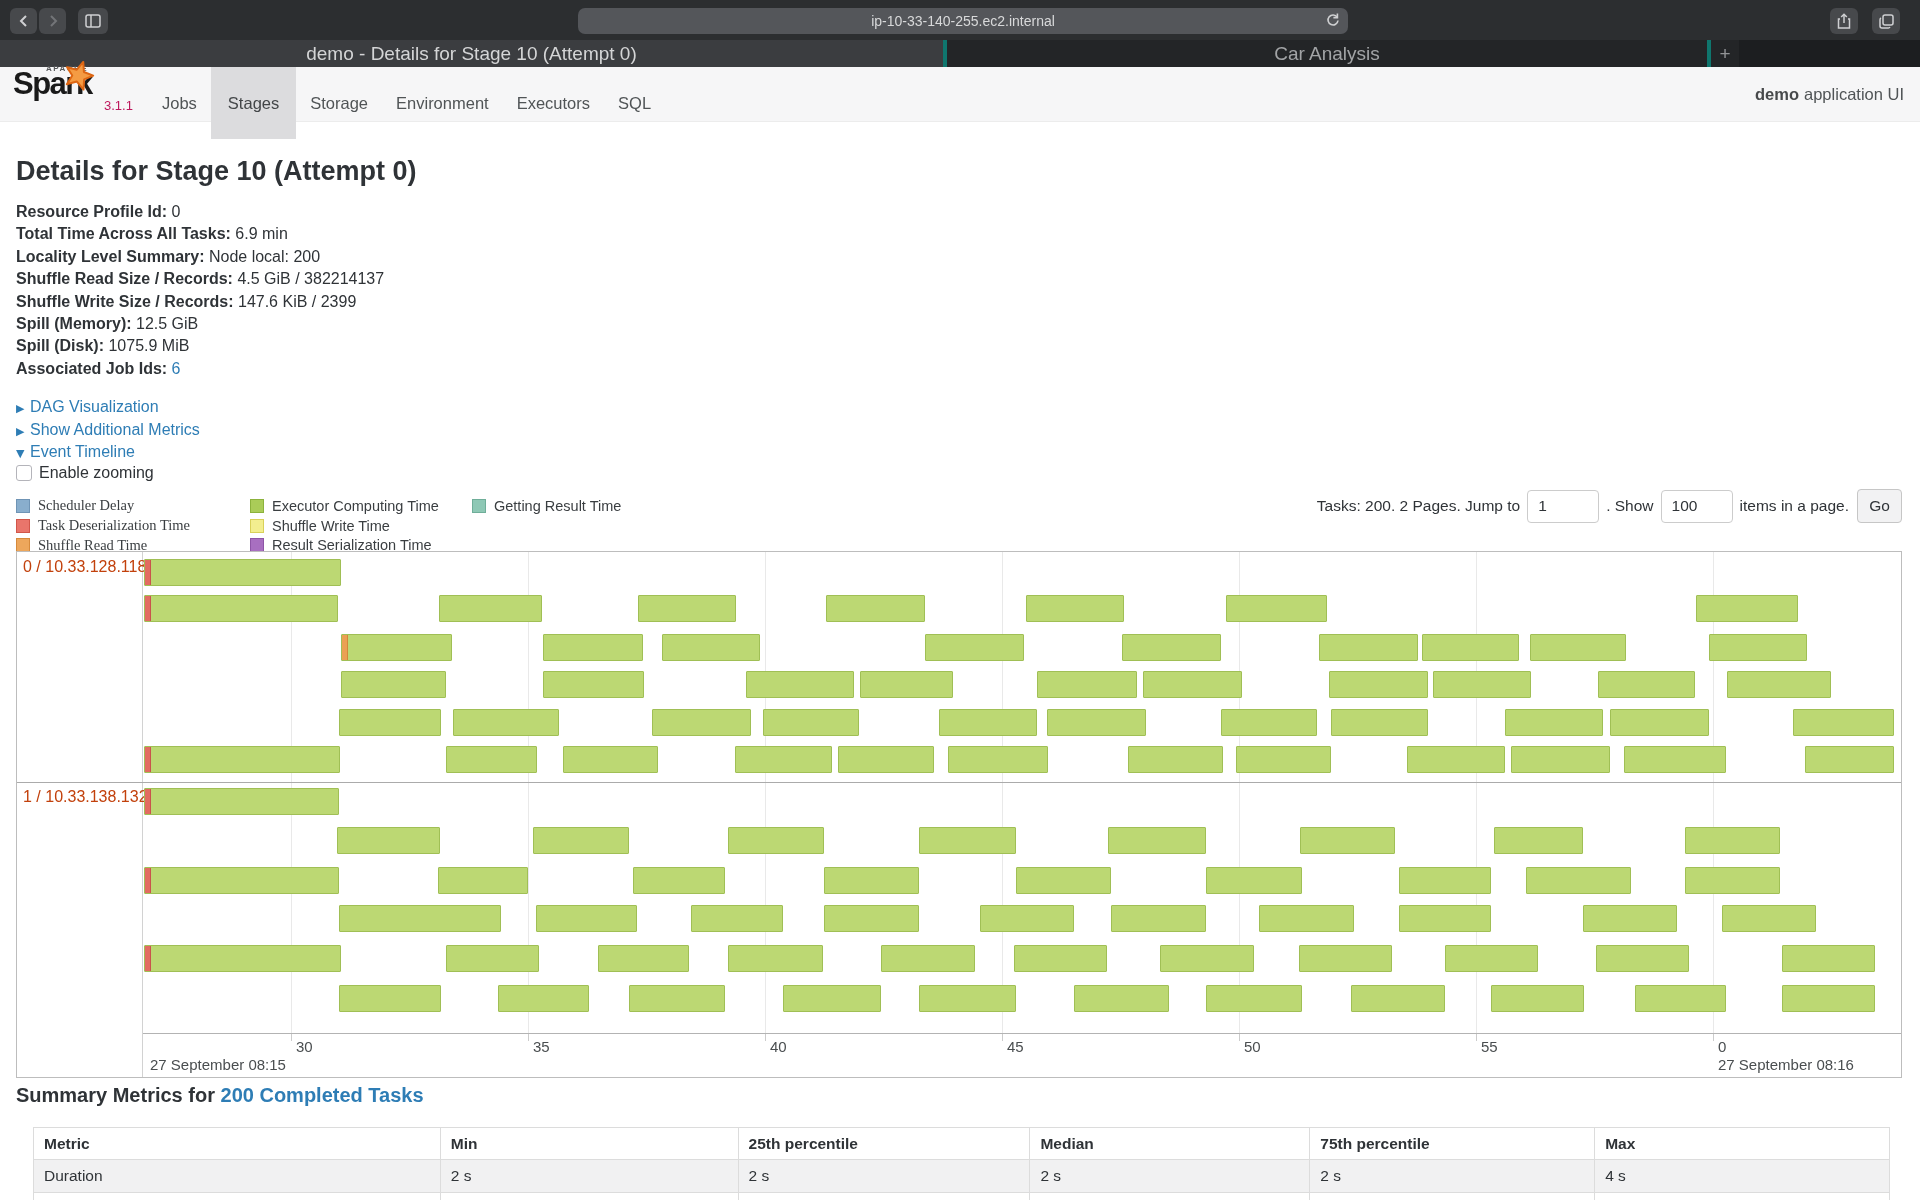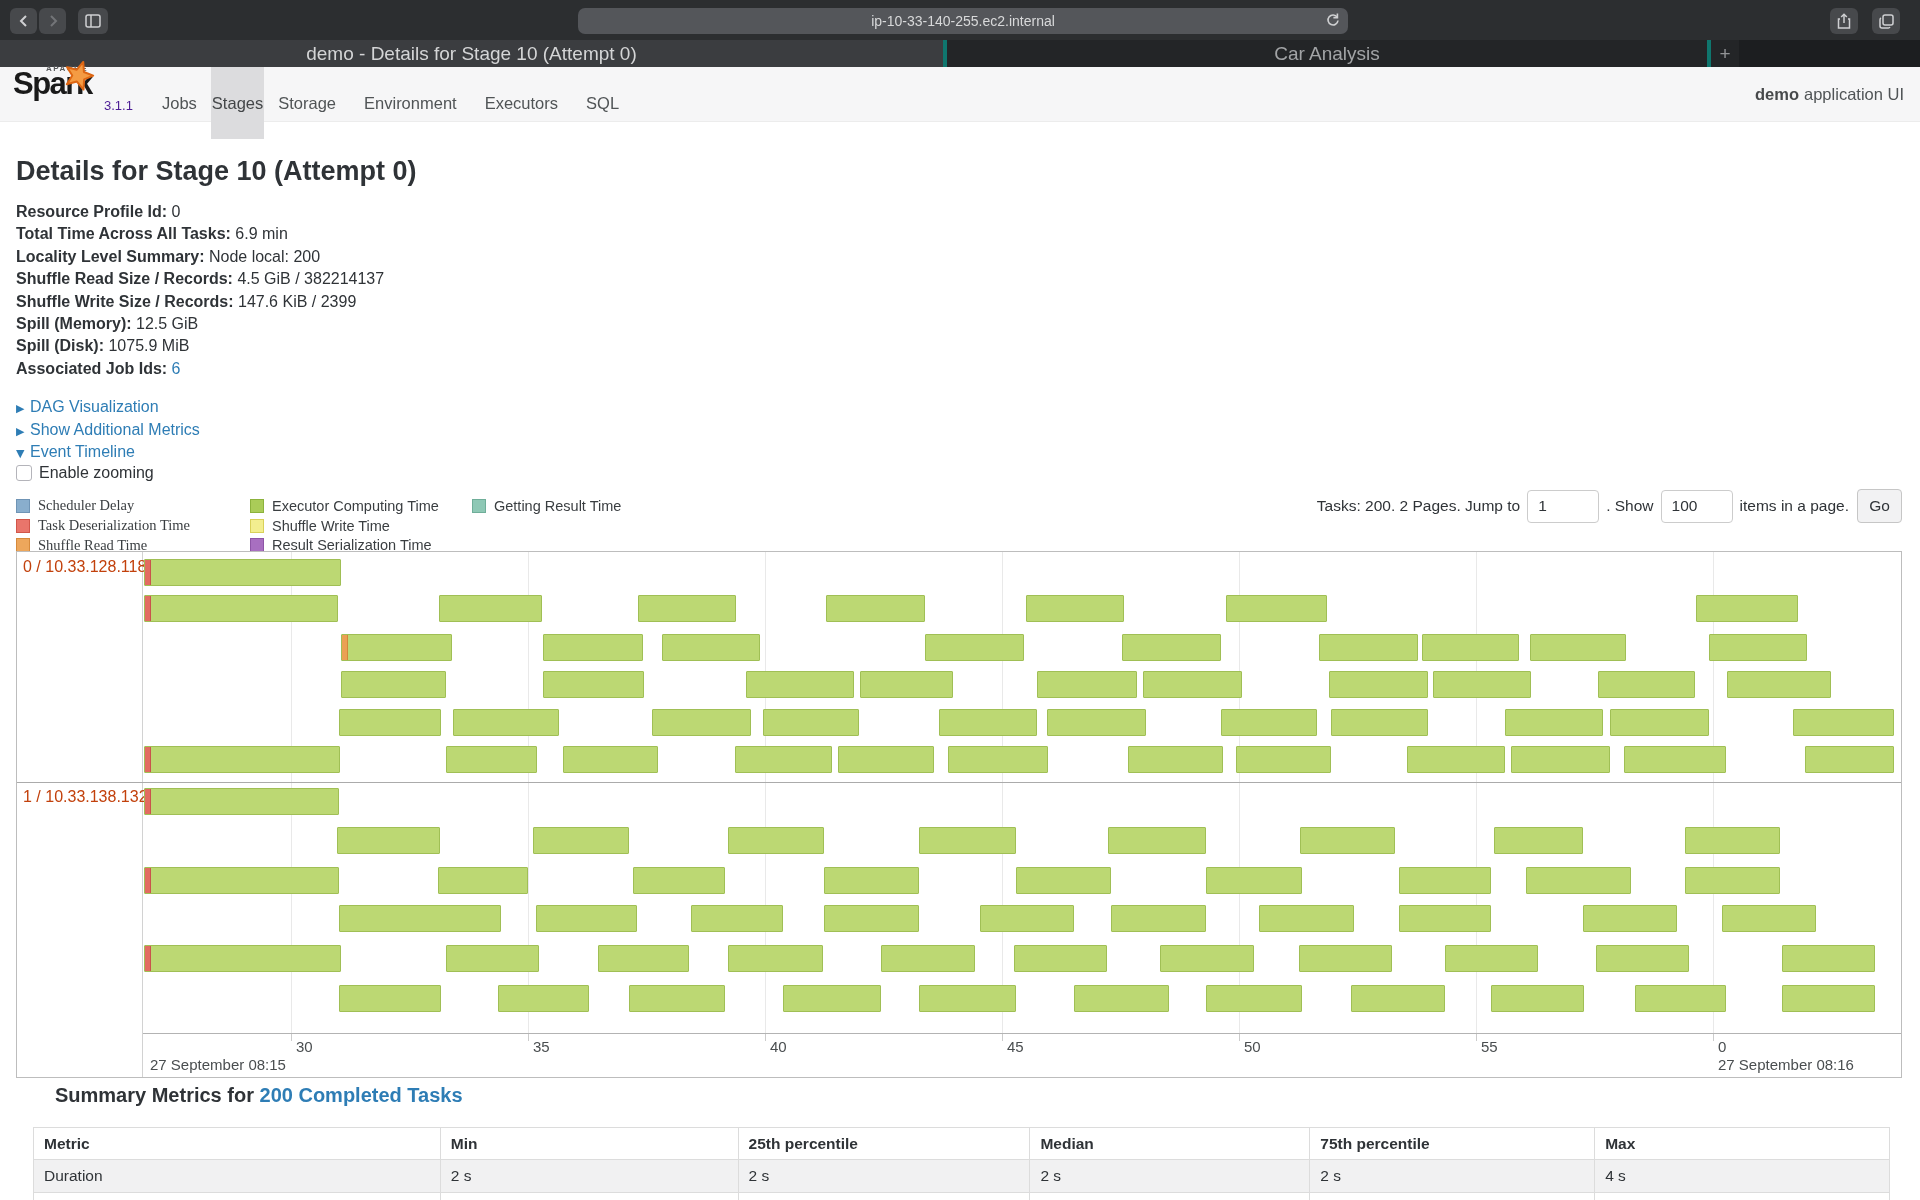--- a/index.html
+++ b/index.html
@@ -22,24 +22,24 @@
   .tab.active { background:#3b3d40; color:#d4d5d6; width:947px; }
   .tab.inactive { background:#232527; color:#a2a4a6; width:764px; }
   #newtab { width:28px; height:27px; background:#232527; color:#929496; font-size:19px;
     display:flex; align-items:center; justify-content:center; }
 
   
   #spark-header { position:absolute; left:0; top:67px; width:1920px; height:55px; background:#f6f6f7;
     border-bottom:1px solid #ececec; }
   #logo-apache { position:absolute; left:33px; top:-6px; font-size:8px; letter-spacing:1.5px; color:#57595b; font-weight:bold; }
   #logo-text { position:absolute; left:0; top:-4px; font-size:31px; font-weight:bold; letter-spacing:-1.5px; color:#1a1a1a; }
-  #logo-version { position:absolute; left:91px; top:28px; font-size:13px; color:#4c1d95; }
+  #logo-version { position:absolute; left:91px; top:28px; font-size:13px; color:#be185d; }
   #spark-nav { position:absolute; left:148px; top:0; height:55px; display:flex; }
   .nav-item { height:72px; display:flex; align-items:center; padding:0 14px; font-size:16.5px; color:#505456; cursor:pointer; }
-  .nav-item.active { background:#dcdcde; padding:0 1px; color:#434648;text-align:right; }
+  .nav-item.active { background:#dcdcde; padding:0 17px; color:#434648;text-align:right; }
   #app-label { position:absolute; right:16px; top:0; height:55px; display:flex; align-items:center;
     font-size:16.5px; color:#505456; }
   #app-label b { margin-right:5px; color:#47494b; }
 
   
   #page-title { position:absolute; left:16px; top:156px; font-size:27px; font-weight:bold; color:#2f3337; }
   #stage-facts { position:absolute; left:16px; top:201px; font-size:16px; color:#2f3337; }
   #stage-facts .fact { height:22.4px; line-height:22.4px; }
   #stage-facts b { font-weight:bold; }
   a.link, .link { color:#2e7db5; text-decoration:none; cursor:pointer; }
@@ -74,21 +74,21 @@
   .task-bar { position:absolute; height:27px; background:#bcd873; border:1px solid #a0bf55; border-radius:1px; display:flex; overflow:hidden; }
   .pre { width:6px; height:100%; flex:none; }
   .pre-r { background:#e26b61; border-right:1px solid #c9544b; }
   .pre-o { background:#eba053; border-right:1px solid #d2873a; }
   #tl-axis { position:absolute; left:126px; top:481px; width:1758px; height:44px; border-top:1px solid #b3b3b3; }
   .axis-tick { position:absolute; top:0; width:1px; height:7px; background:#cccccc; }
   .axis-tick-label { position:absolute; top:4px; font-size:15px; color:#4a4e50; }
   .axis-date { position:absolute; top:22px; font-size:15px; color:#4a4e50; white-space:nowrap; }
 
   
-  #summary-title { position:absolute; left:16px; top:1084px; font-size:20px; font-weight:bold; color:#2f3337;margin-left:39px; }
+  #summary-title { position:absolute; left:16px; top:1084px; font-size:20px; font-weight:bold; color:#2f3337; }
   #summary-title a { font-weight:bold; }
   #summary-table { position:absolute; left:33px; top:1127px; width:1857px; border-collapse:collapse;
     font-size:15.5px; color:#2f3337; }
   #summary-table th, #summary-table td { border:1px solid #dcdcdc; text-align:left; padding:0 10px; }
   #summary-table th { height:32px; font-weight:bold; background:#fff; }
   #summary-table td { height:33px; }
   #summary-table tr.striped td { background:#f1f1f2; }
   #summary-table tr.stub td { height:14px; background:#fff; }
 
   svg { display:block; }

